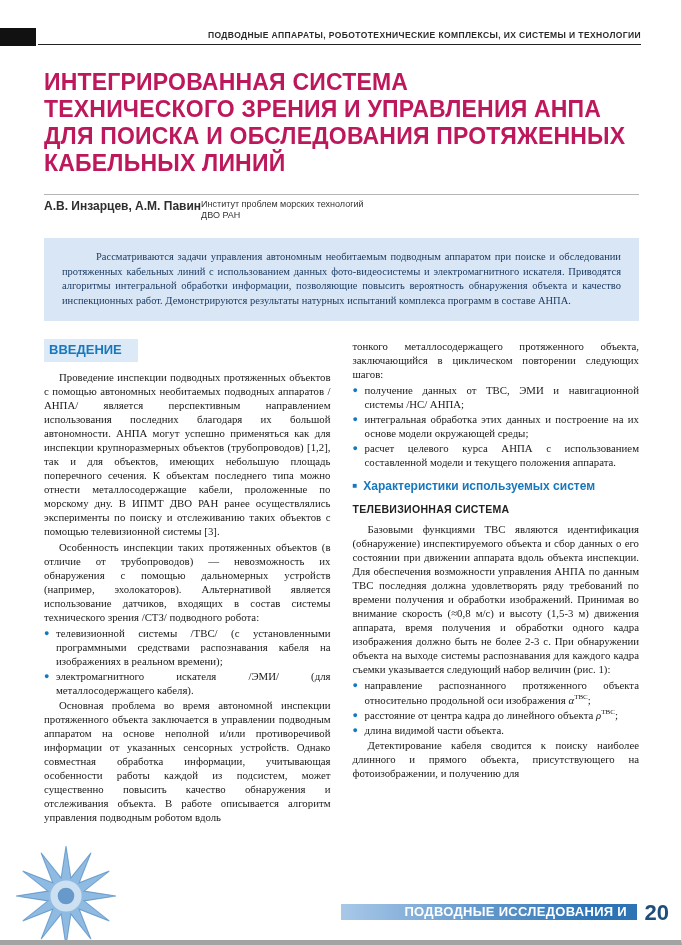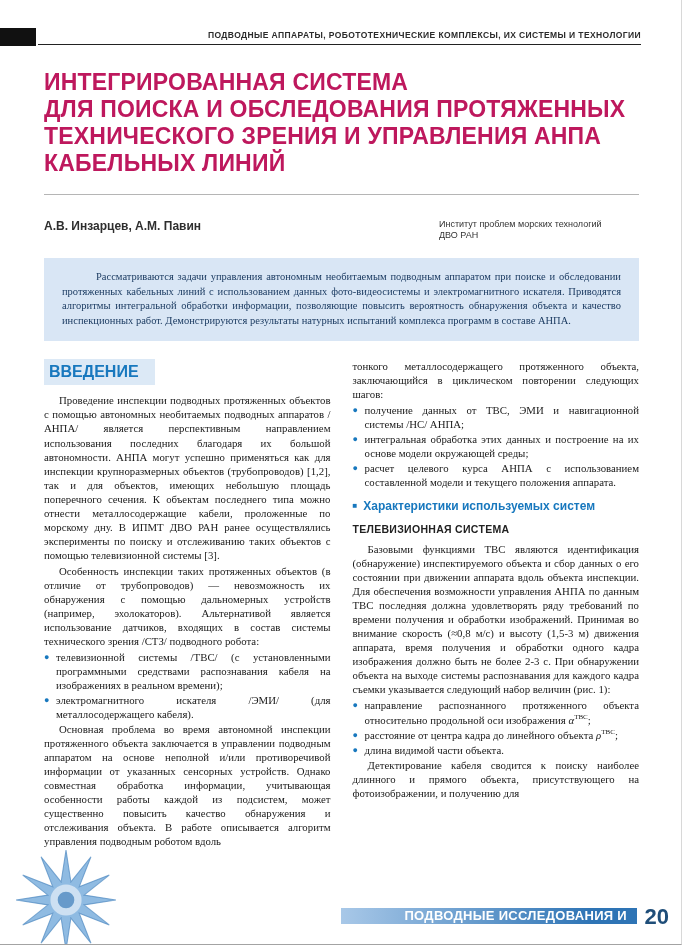--- a/index.html
+++ b/index.html
@@ -1,47 +1,47 @@
 <!DOCTYPE html>
 <html><head>
 <meta charset="utf-8">
 <style>
   html,body { margin:0; padding:0; background:#ffffff; }
   .page {
     width:682px; height:945px; position:relative; background:#ffffff;
     overflow:hidden; font-family:"Liberation Serif", serif; color:#1a1a1a;
-    border-right:1px solid #d8d8d8; border-bottom:1px solid #a3a3a3; box-sizing:border-box;
+    border-right:1px solid #d8d8d8; border-bottom:5px solid #a3a3a3; box-sizing:border-box;
   }
   .corner-mark { position:absolute; left:0; top:28px; width:36px; height:18px; background:#111; }
   .rubric {
     margin:30px 40px 0 38px; text-align:right;
     font-family:"Liberation Sans", sans-serif; font-weight:bold; font-size:8.5px;
     letter-spacing:0.4px; color:#2b2b2b; padding-bottom:4px; border-bottom:1.5px solid #222;
   }
   .title {
     margin:24px 42px 0 44px; color:#be185d;
     font-family:"Liberation Sans", sans-serif; font-weight:bold; font-size:23px;
     line-height:1.18; letter-spacing:0.2px;
   }
   .byline {
-    margin:16px 42px 0 44px; padding-top:24px; border-top:1px solid #b5b5b5;
-    display:flex; justify-content:space-between; align-items:flex-start;
+    margin:16px 42px 0 44px; padding-top:4px; border-top:1px solid #b5b5b5;
+    display:flex; align-items:flex-start;
   }
   .authors { font-family:"Liberation Sans", sans-serif; font-weight:bold; font-size:12px; color:#2e2e2e; }
   .affiliation { width:200px; font-family:"Liberation Sans", sans-serif; font-size:9px; color:#333; line-height:1.3; }
   .abstract {
     margin:16px 42px 0 44px; background:#d9e6f5; padding:12px 18px;
     font-family:Liberation Serif, serif; font-size:10.5px; color:#17375e;
     line-height:1.4; text-align:justify; text-indent:34px;
   }
   .columns { margin:18px 42px 0 44px; display:flex; gap:22px; }
   .col { flex:1 1 0; font-size:10.8px; line-height:1.3; text-align:justify; }
   .sec-head {
     display:inline-block; background:#dce9f6; color:#1878be; padding:3px 16px 3px 5px;
-    font-family:"Liberation Sans", sans-serif; font-weight:bold; font-size:16px; margin-bottom:8px;
+    font-family:"Liberation Sans", sans-serif; font-weight:bold; font-size:13px; margin-bottom:8px;
   }
   .para { margin:0 0 2px 0; text-indent:15px; }
   .para.noindent { text-indent:0; }
   .bullet { display:flex; margin:1px 0; }
   .dot { color:#1878be; font-size:9px; line-height:14px; width:12px; flex:0 0 12px; }
   .btext { flex:1; text-align:justify; }
   .sec-head2 {
     margin:10px 0 8px 0; color:#1878be; font-family:"Liberation Sans", sans-serif;
     font-weight:bold; font-size:12px;
   }
@@ -79,22 +79,22 @@
 <body>
 
 <div class="page">
 
   <div class="corner-mark"></div>
 
   <div class="rubric">ПОДВОДНЫЕ АППАРАТЫ, РОБОТОТЕХНИЧЕСКИЕ КОМПЛЕКСЫ, ИХ СИСТЕМЫ И ТЕХНОЛОГИИ</div>
 
   <h1 class="title">
     <div>ИНТЕГРИРОВАННАЯ СИСТЕМА</div>
+    <div>ТЕХНИЧЕСКОГО ЗРЕНИЯ И УПРАВЛЕНИЯ АНПА</div>
     <div>ДЛЯ ПОИСКА И ОБСЛЕДОВАНИЯ ПРОТЯЖЕННЫХ</div>
-    <div>ТЕХНИЧЕСКОГО ЗРЕНИЯ И УПРАВЛЕНИЯ АНПА</div>
     <div>КАБЕЛЬНЫХ ЛИНИЙ</div>
   </h1>
 
   <div class="byline">
     <div class="authors">А.В. Инзарцев, А.М. Павин</div>
     <div class="affiliation">
       <div>Институт проблем морских технологий</div>
       <div>ДВО РАН</div>
     </div>
   </div>

